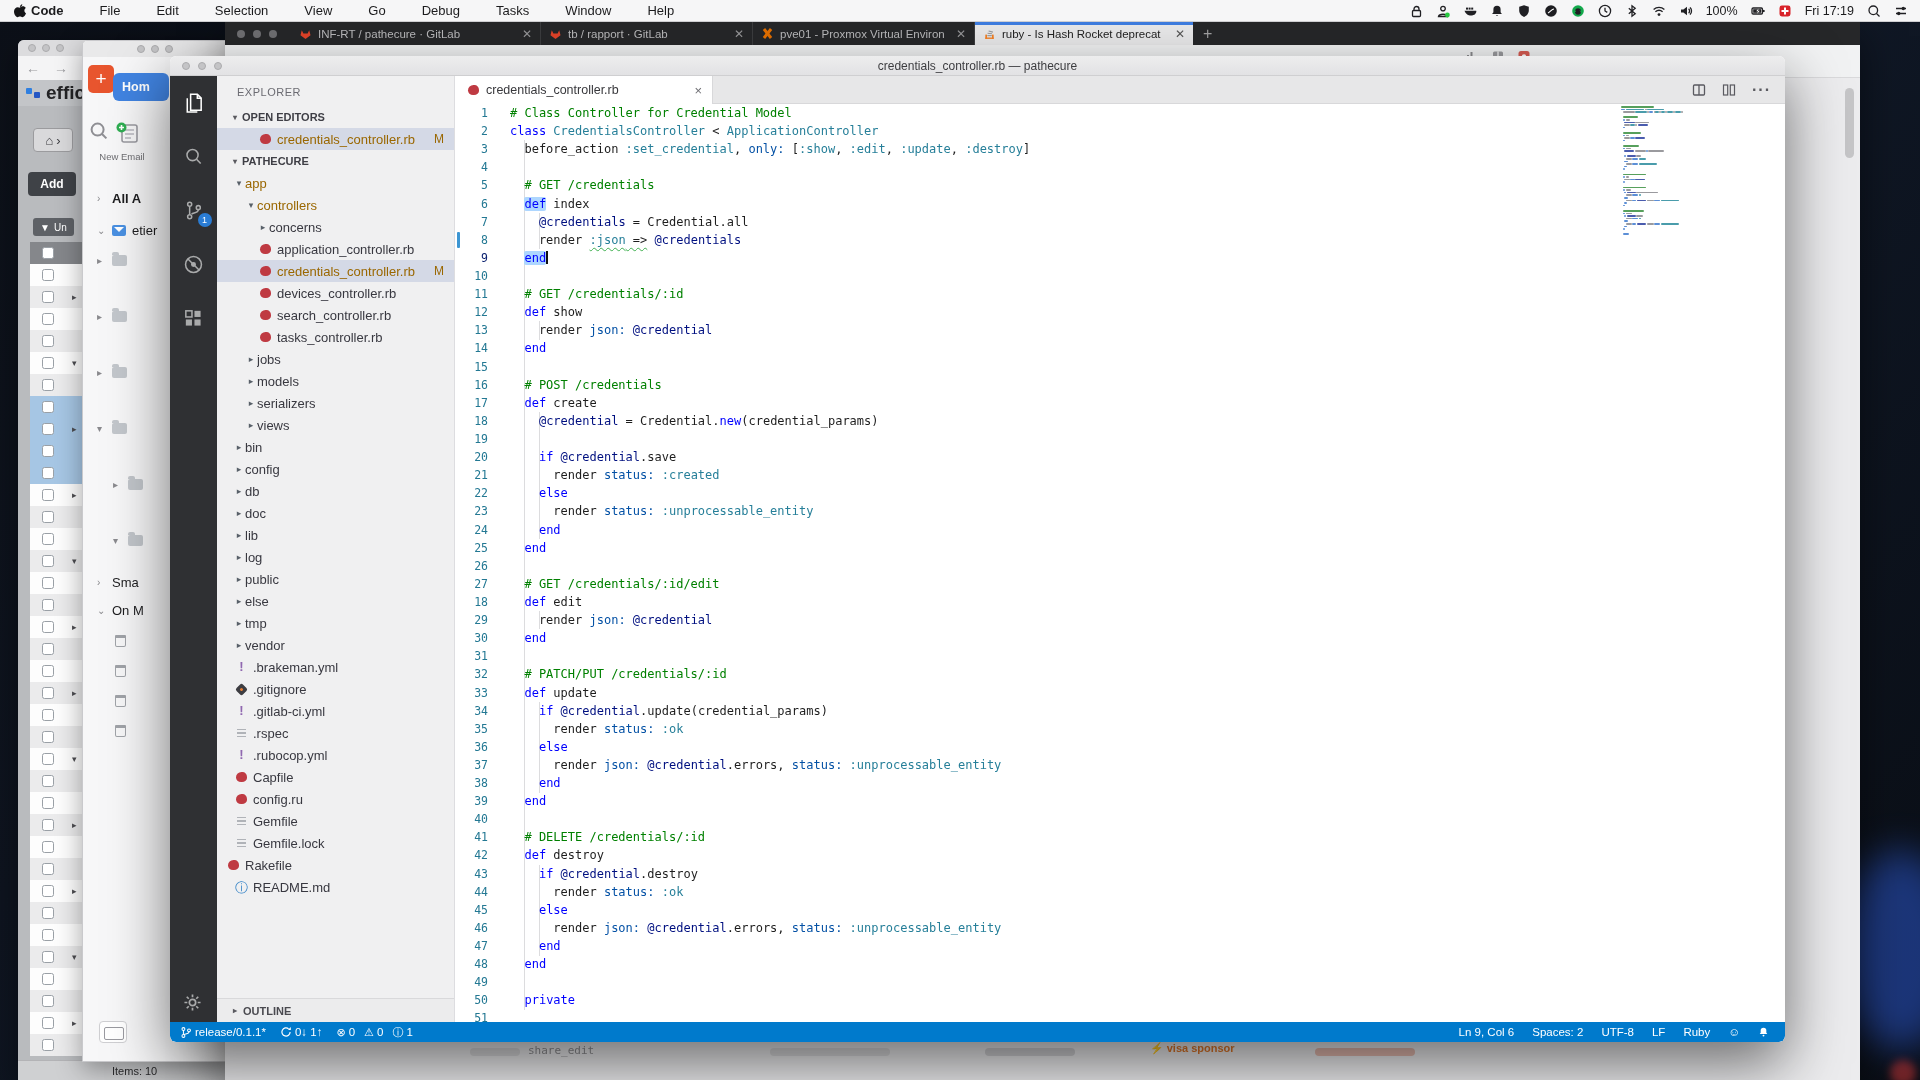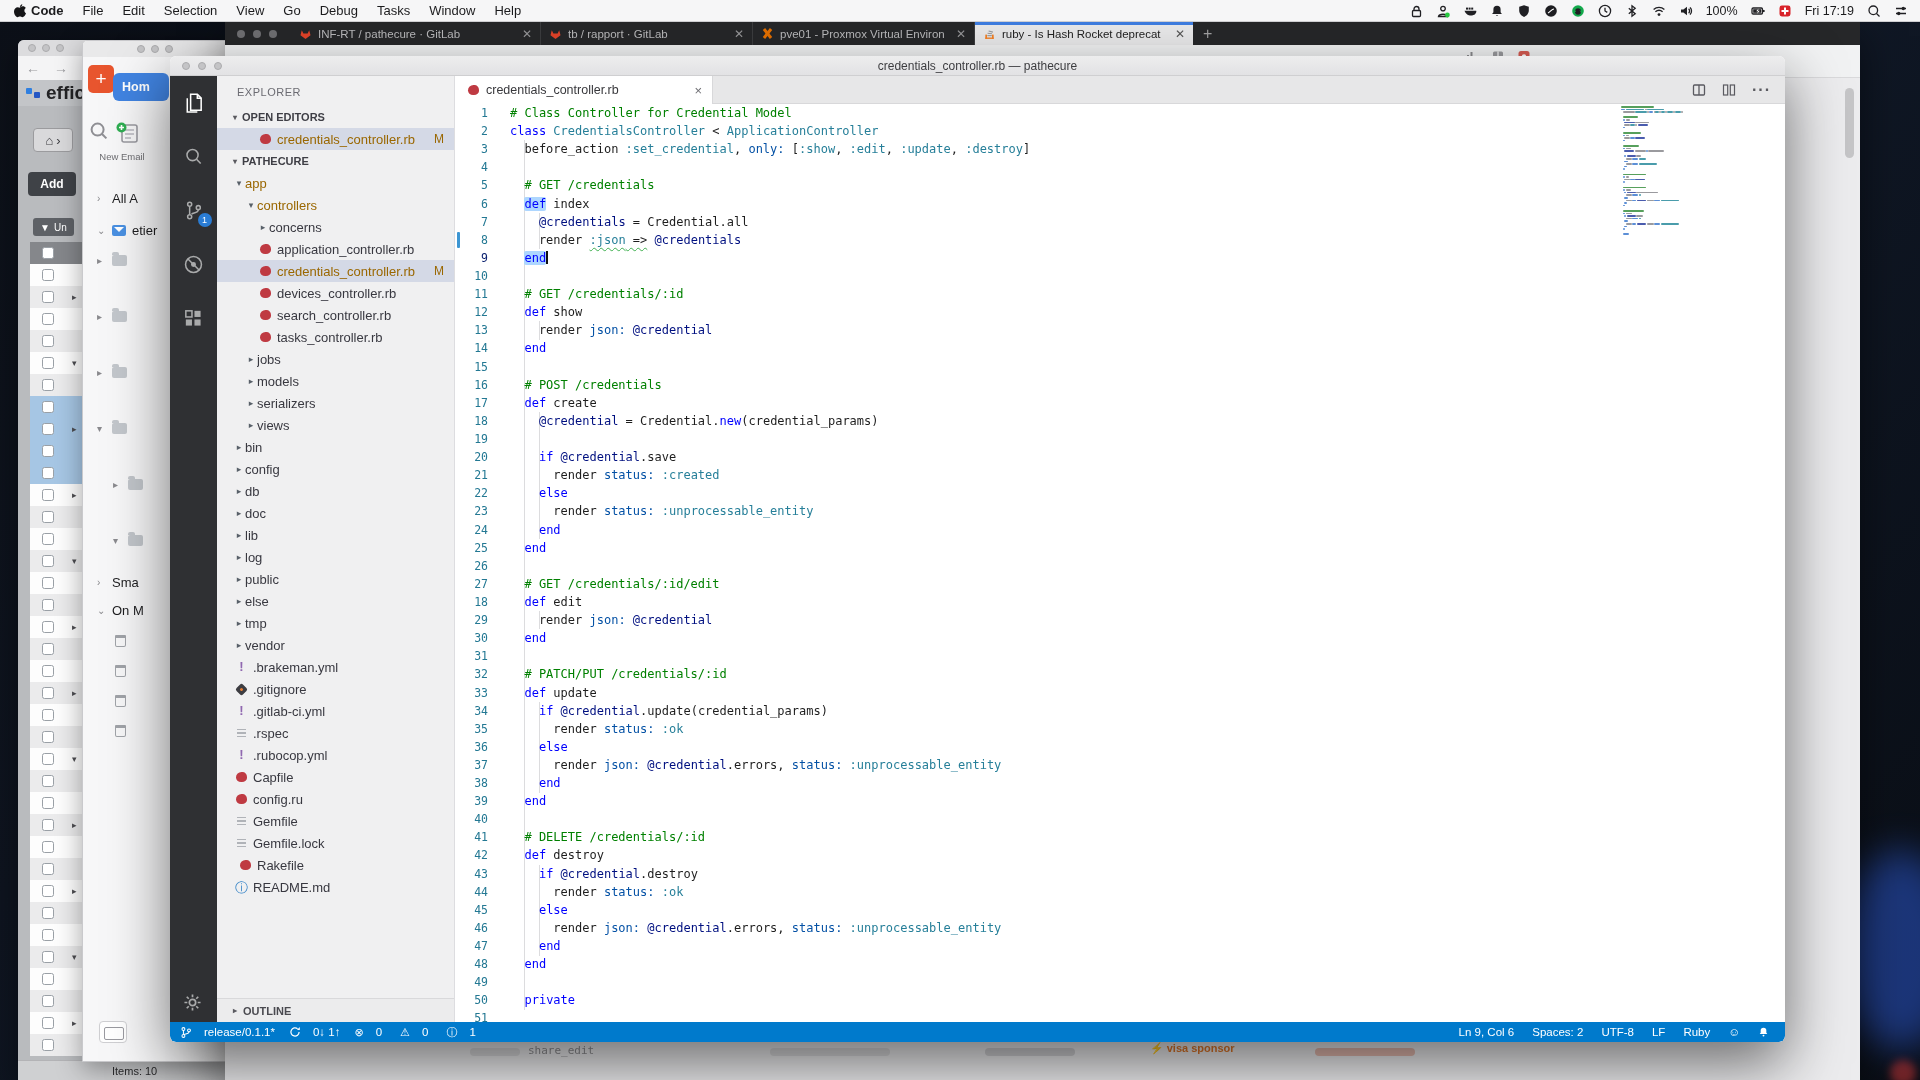--- a/index.html
+++ b/index.html
@@ -2,21 +2,21 @@
 <html><head>
 <meta charset="utf-8">
 <style>
 *{margin:0;padding:0;box-sizing:border-box}
 html,body{width:1920px;height:1080px;overflow:hidden}
 body{font-family:"Liberation Sans",sans-serif;background:#0b0f16}
 #root{position:relative;width:1920px;height:1080px;background:linear-gradient(135deg,#0c1018 0%,#101826 60%,#0a0e15 100%)}
 .glow{position:absolute;border-radius:50%;filter:blur(18px);opacity:.55}
 
 #menubar{position:absolute;left:0;top:0;width:1920px;height:22px;background:#f6f6f7;border-bottom:1px solid #cfcfd2;display:flex;align-items:center;padding:0 12px;z-index:50;font-size:13px;color:#1b1b1d}
-#menus{display:flex;align-items:center;gap:19px}
+#menus{display:flex;align-items:center;gap:36px}
 #menus .mitem{cursor:default}
 #menus .mitem:first-child{font-weight:bold}
 #apple{margin-right:4px;display:flex}
 #mstatus{margin-left:auto;display:flex;align-items:center;gap:13px;font-size:12.5px}
 .mi{display:block}
 
 #wina{position:absolute;left:18px;top:40px;width:212px;height:1040px;background:#b9bbbe;border-radius:6px 6px 0 0;box-shadow:0 10px 30px rgba(0,0,0,.4);z-index:2;overflow:hidden}
 #wina .tbar{height:16px;background:#dcdcde;display:flex;align-items:center;gap:6px;padding-left:10px}
 .dot{width:8px;height:8px;border-radius:50%;background:#c4c4c6;border:1px solid #ababad}
 .dotd{width:8px;height:8px;border-radius:50%;background:#6f6f72}
@@ -121,21 +121,21 @@
 .sg.v{color:#001080}
 .sg.p{color:#0451a5}
 .sg.t{color:#1e1e1e}
 .sg.hl{background:#add6ff;border-radius:2px}
 .sg.sq{text-decoration:underline;text-decoration-style:wavy;text-decoration-color:#3faf4f;text-decoration-thickness:1px;text-underline-offset:2.5px}
 .caret{display:inline-block;width:1.5px;height:13px;background:#111;vertical-align:-2px}
 #minimap{position:absolute;left:1166px;top:2px;width:152px;height:200px}
 .mmrow{position:absolute;height:1.7px;border-radius:1px}
 
 #vstatus{position:absolute;left:0;bottom:0;width:1615px;height:20px;background:#007acc;color:#fff;font-size:11.5px;display:flex;align-items:center;padding:0 16px 0 10px;border-radius:0 0 6px 6px}
-.sbit{display:flex;align-items:center;gap:12px;margin-right:14px}
+.sbit{display:flex;align-items:center;gap:3px;margin-right:14px}
 #sbR{margin-left:auto;display:flex;align-items:center;gap:18px}
 #sbR .sbit{margin-right:0}
 .picon{font-size:11px}
 </style>
 </head>
 <body>
 
 <div id="root">
   <div class="glow" style="left:1840px;top:850px;width:120px;height:200px;background:#2a55c8"></div>
   <div class="glow" style="left:1890px;top:1060px;width:26px;height:26px;background:#c23434;filter:blur(4px)"></div>
@@ -315,21 +315,21 @@
           <rect x="7" y="4" width="15" height="17" rx="2" fill="none" stroke="#9a9aa0" stroke-width="1.6"></rect>
           <path d="M10 9h9M10 13h9M10 17h6" stroke="#b8b8be" stroke-width="1.4"></path>
           <circle cx="6.5" cy="6.5" r="5" fill="#2fae52"></circle>
           <path d="M6.5 4v5M4 6.5h5" stroke="#fff" stroke-width="1.6"></path>
         </svg>
     </div>
     <div id="wbnewlab">New Email</div>
     <div id="wb-list">
         <div class="wbrow" style="left: 14px; top: 8px;">
           <span class="wbch">›</span>
-          <span style="font-weight: normal;">All A</span>
+          <span style="font-weight: bold;">All A</span>
         </div>
         <div class="wbrow" style="left: 14px; top: 40px;">
           <span class="wbch">⌄</span>
           <span class="mailic"></span>
           <span>etier</span>
         </div>
         <div class="wbrow" style="left: 14px; top: 72px;">
           <span class="wbch">▸</span>
           <span class="fold"></span>
         </div>
@@ -702,21 +702,21 @@
           <div class="srow" style="padding-left: 16px;">
             <span class="fico">
               <span class="linesic">
                 <i></i>
                 <i></i>
                 <i></i>
               </span>
             </span>
             <span class="lbl">Gemfile.lock</span>
           </div>
-          <div class="srow" style="padding-left: 20px;">
+          <div class="srow" style="padding-left: 8px;">
             <span class="fico">
               <span class="rubyic"></span>
             </span>
             <span class="lbl">Rakefile</span>
           </div>
           <div class="srow" style="padding-left: 16px;">
             <span class="fico">
               <span class="infoic">ⓘ</span>
             </span>
             <span class="lbl">README.md</span>

